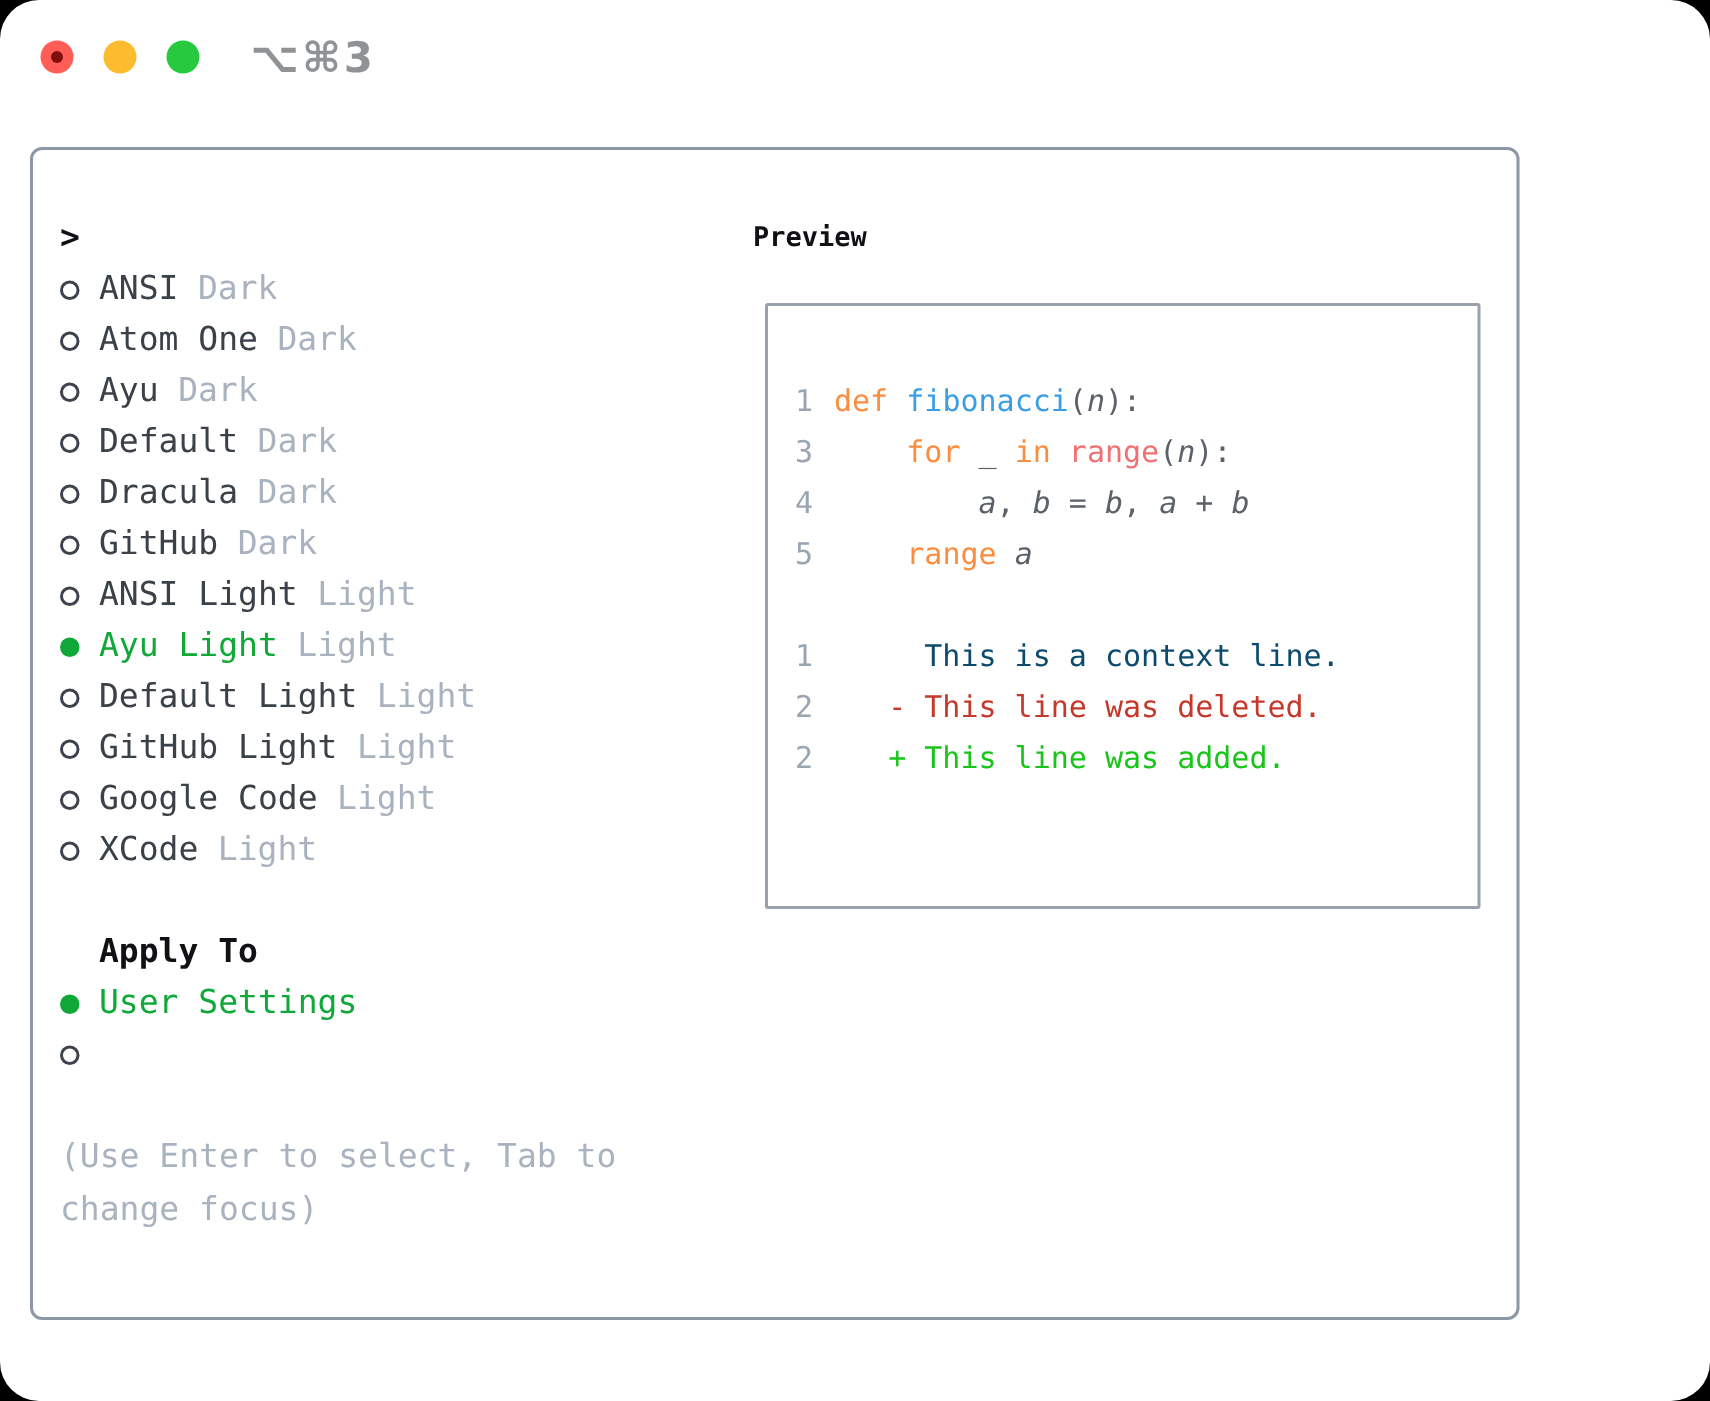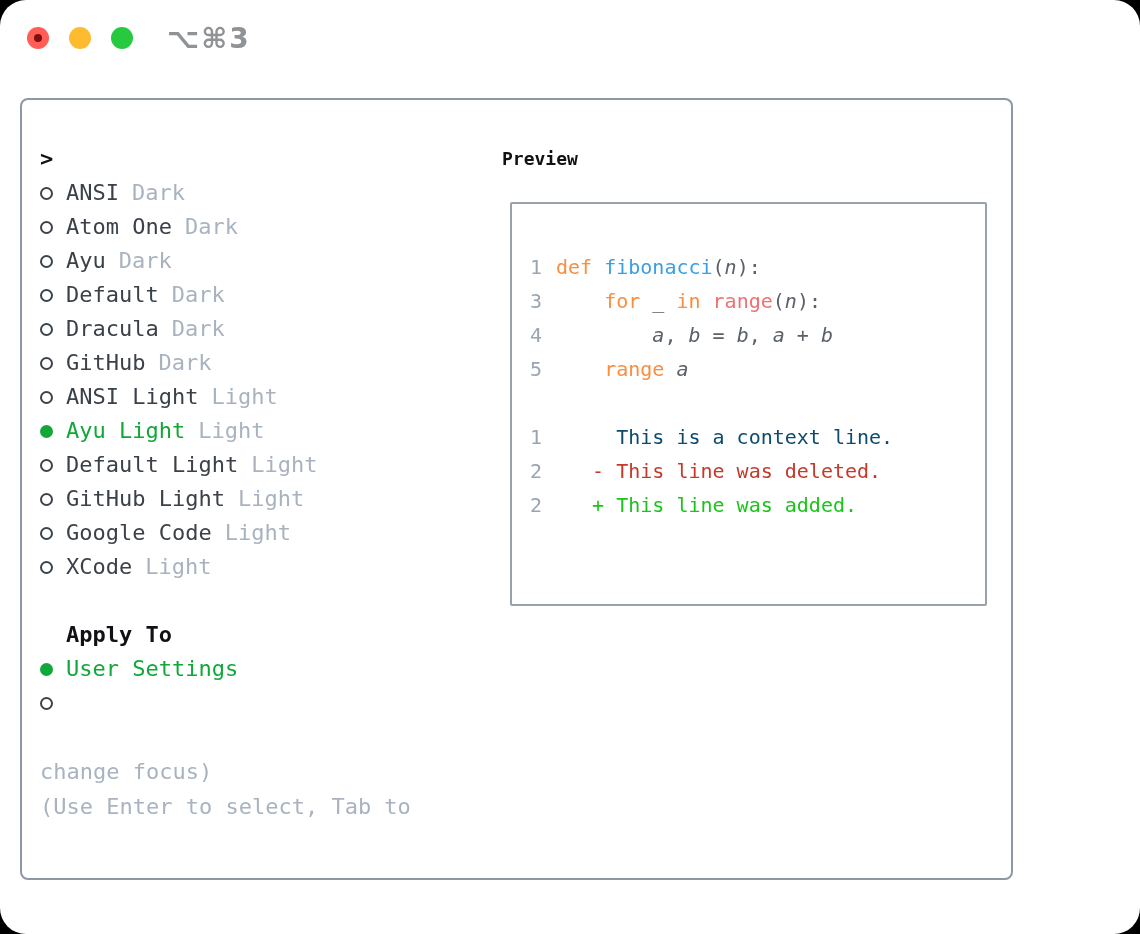--- a/index.html
+++ b/index.html
@@ -126,22 +126,22 @@
         <span class="bullet"></span>
         <span class="hdr">Apply To</span>
       </div>
       <div id="apply-options">
           <div class="row"><span class="bullet"><span class="dot sel"></span></span><span class="name sel-text">User Settings</span></div>
           <div class="row"><span class="bullet"><span class="dot"></span></span></div>
         </div>
 
       <div class="row spacer"></div>
       <div id="help-text">
+          <div class="help-line">(Use Enter to select, Tab to</div>
           <div class="help-line">change focus)</div>
-          <div class="help-line">(Use Enter to select, Tab to</div>
         </div>
     </div>
 
     <div class="preview-title">Preview</div>
 
     <div class="preview-box">
       <div class="code" id="code-lines">
           <div class="cl"><span class="ln">1</span><span class="tok kw">def</span><span class="tok pl"> </span><span class="tok fn">fibonacci</span><span class="tok pl">(</span><span class="tok var">n</span><span class="tok pl">):</span></div>
           <div class="cl"><span class="ln">3</span><span class="tok pl">    </span><span class="tok kw">for</span><span class="tok pl"> </span><span class="tok var">_</span><span class="tok pl"> </span><span class="tok kw">in</span><span class="tok pl"> </span><span class="tok bi">range</span><span class="tok pl">(</span><span class="tok var">n</span><span class="tok pl">):</span></div>
           <div class="cl"><span class="ln">4</span><span class="tok pl">        </span><span class="tok var">a</span><span class="tok pl">, </span><span class="tok var">b</span><span class="tok pl"> = </span><span class="tok var">b</span><span class="tok pl">, </span><span class="tok var">a</span><span class="tok pl"> + </span><span class="tok var">b</span></div>

